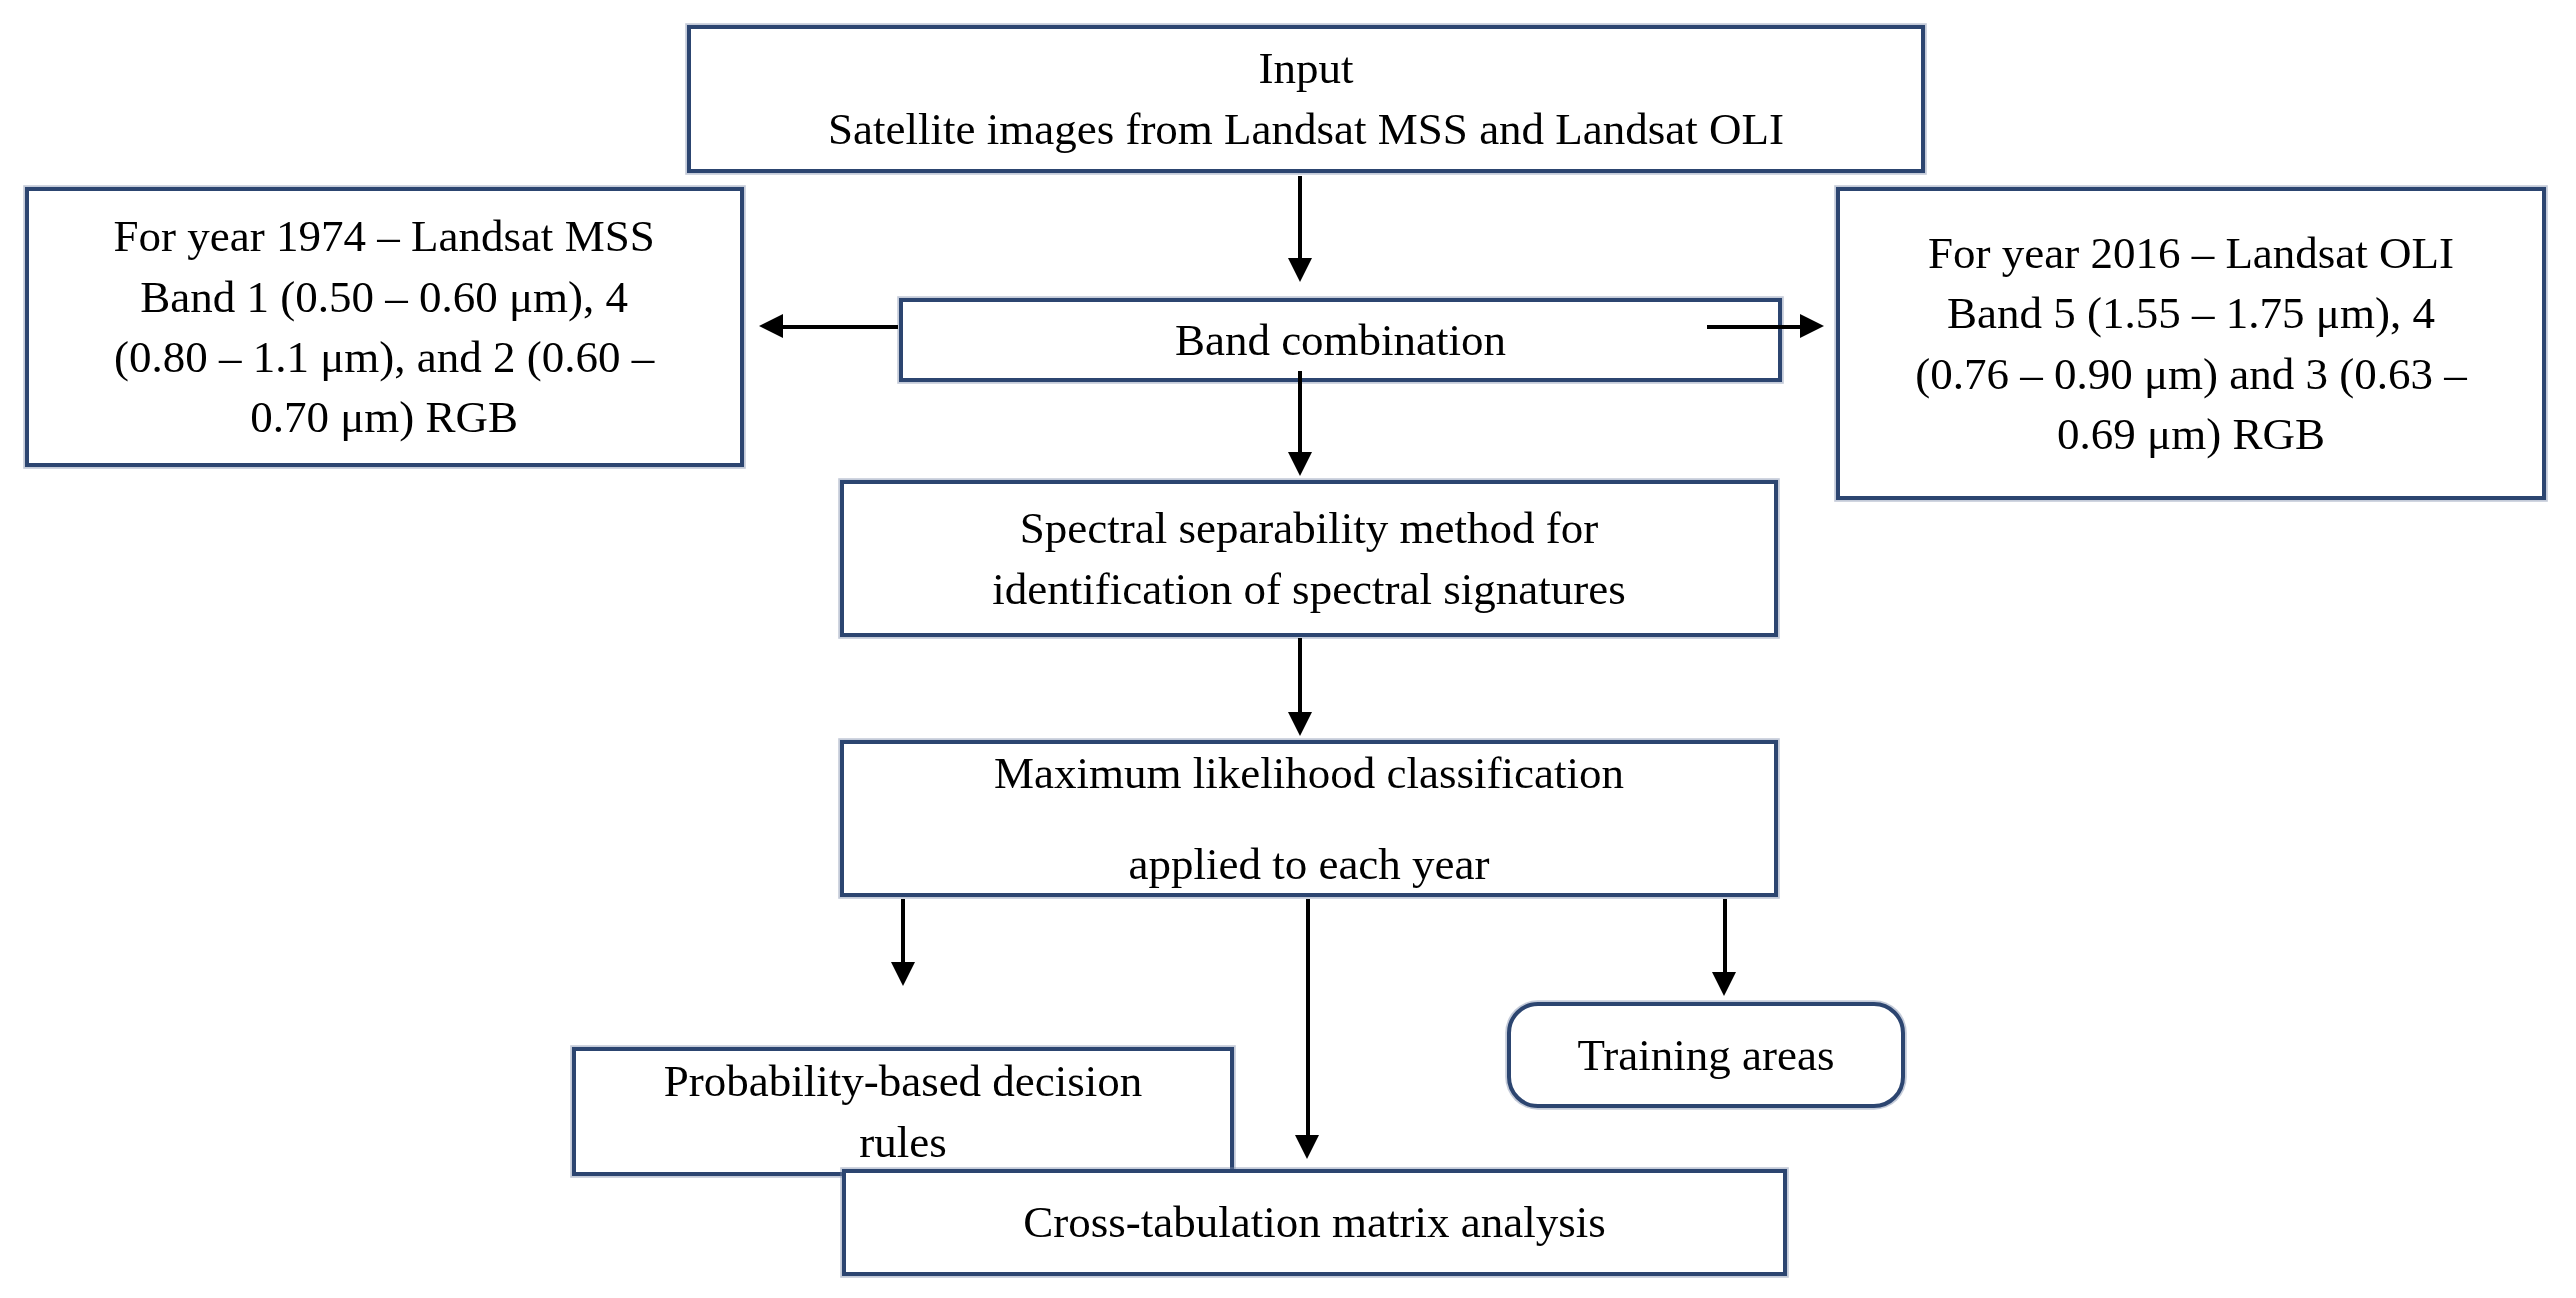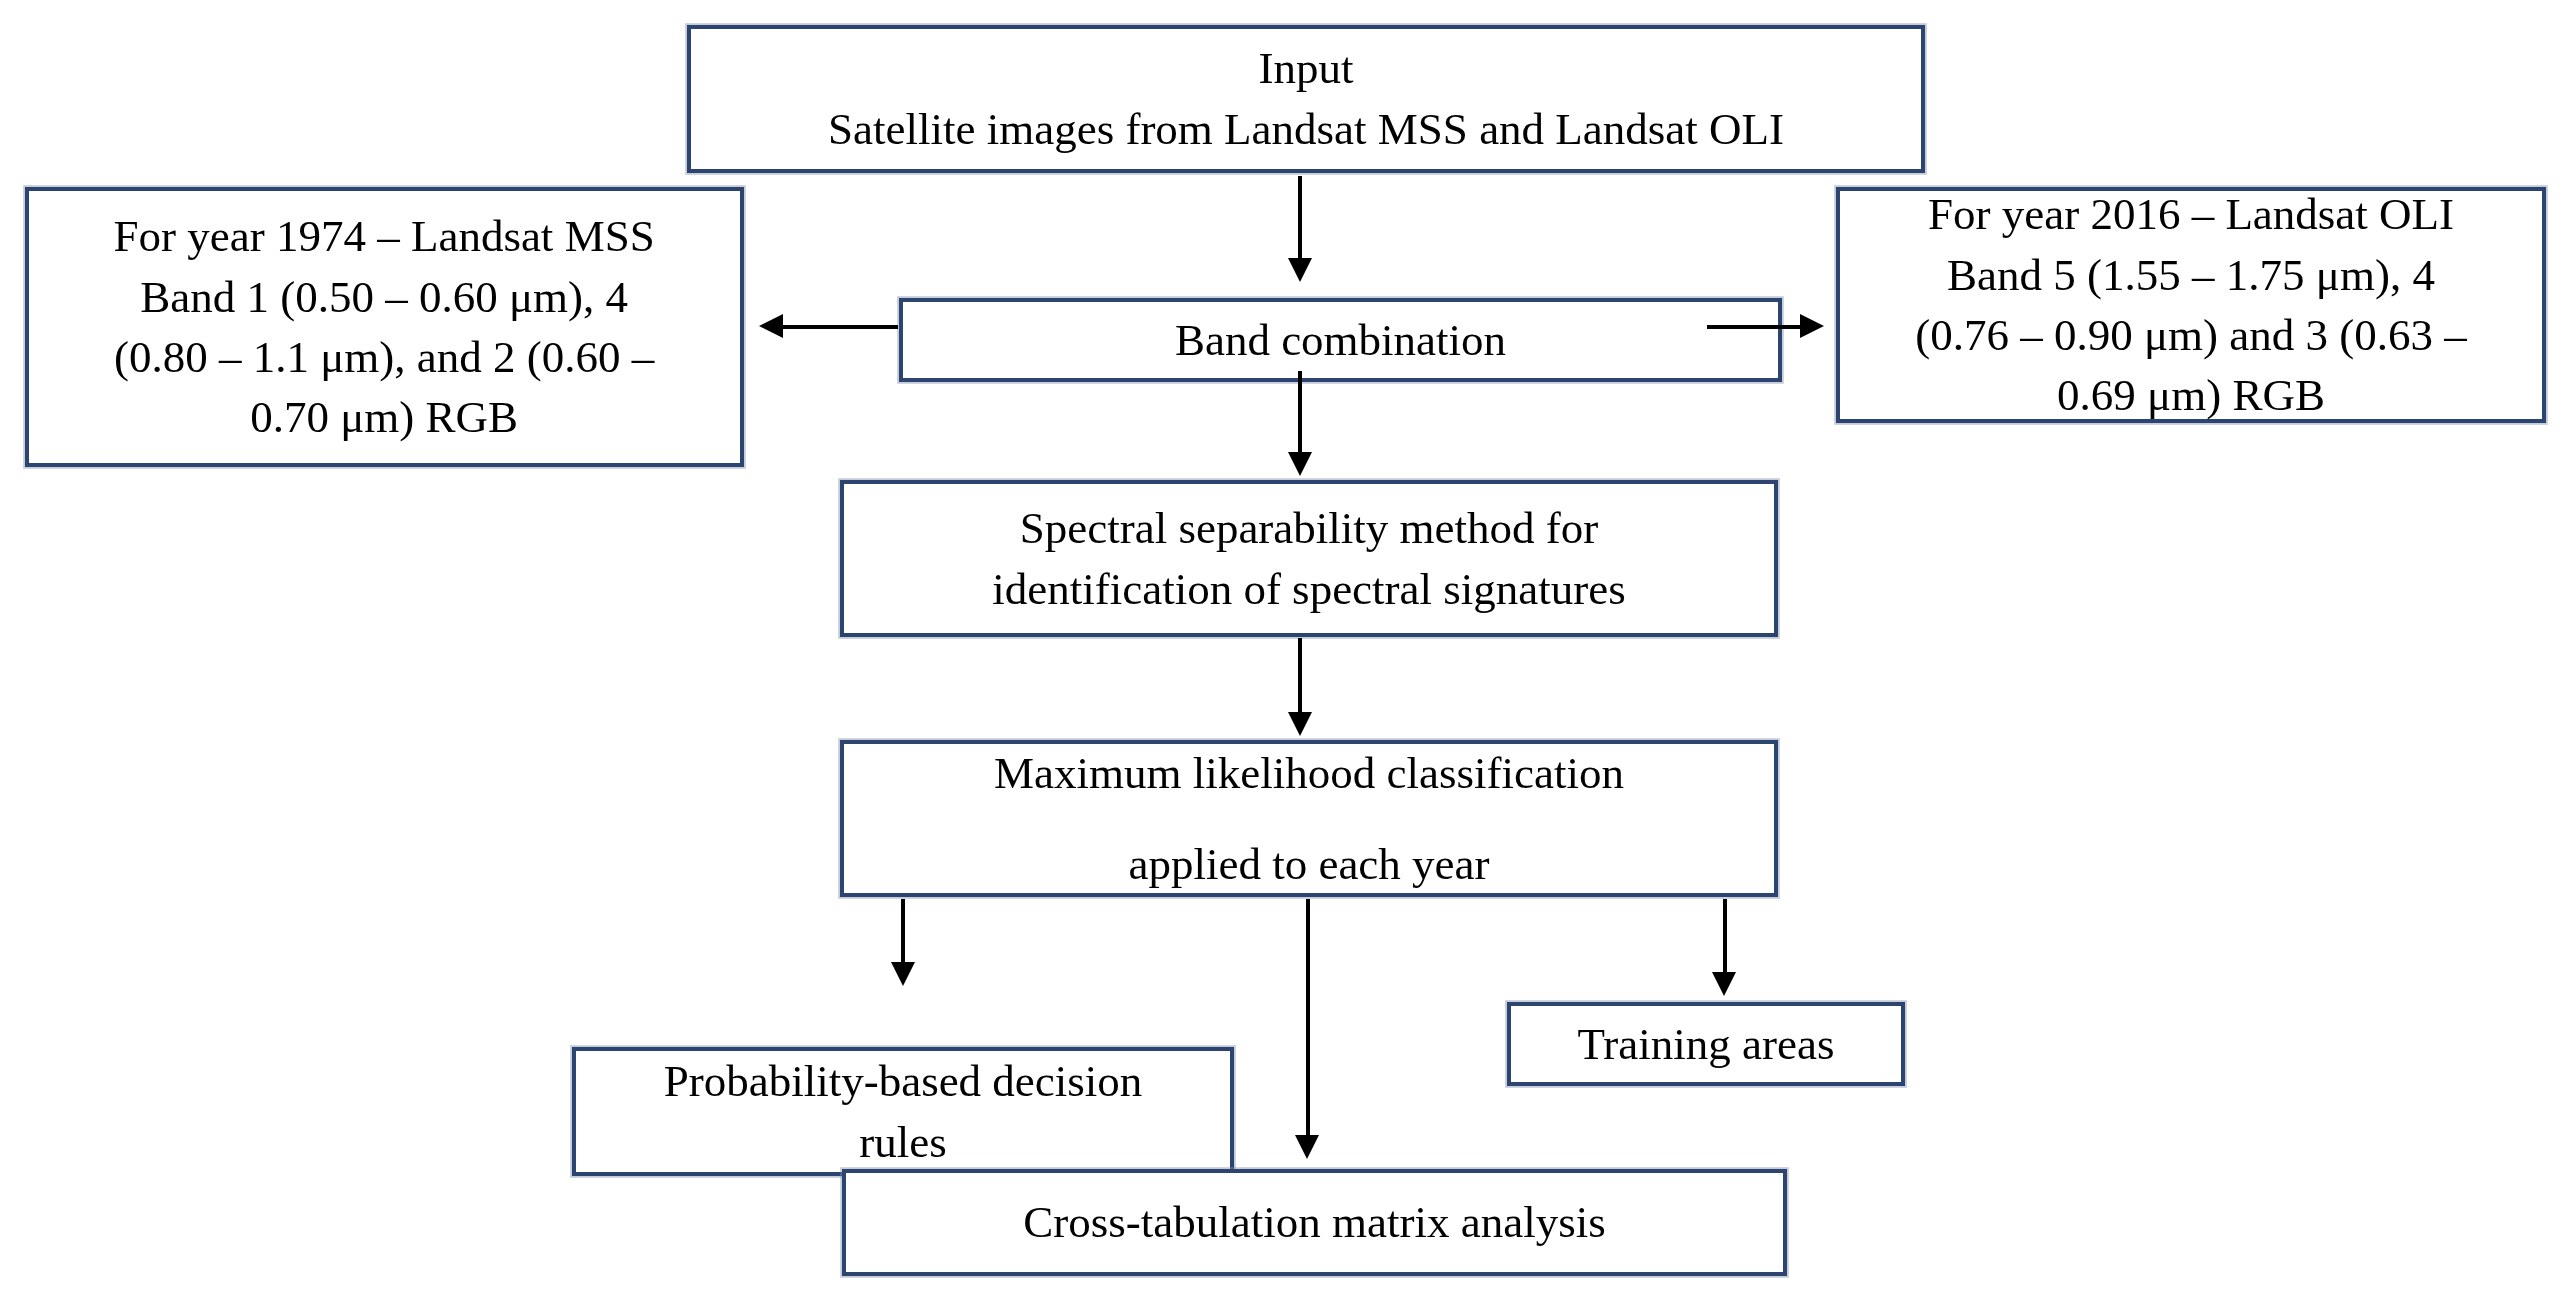--- a/index.html
+++ b/index.html
@@ -77,21 +77,21 @@
     <span>Satellite images from Landsat MSS and Landsat OLI</span>
   </div>
 
   <div class="node" style="left:24.6px; top:187px; width:719px; height:280px;">
     <span>For year 1974 – Landsat MSS</span>
     <span>Band 1 (0.50 – 0.60 μm), 4</span>
     <span>(0.80 – 1.1 μm), and 2 (0.60 –</span>
     <span>0.70 μm) RGB</span>
   </div>
 
-  <div class="node" style="left:1836px; top:187px; width:710px; height:236px;">
+  <div class="node" style="left:1836px; top:187px; width:710px; height:313px;">
     <span>For year 2016 – Landsat OLI</span>
     <span>Band 5 (1.55 – 1.75 μm), 4</span>
     <span>(0.76 – 0.90 μm) and 3 (0.63 –</span>
     <span>0.69 μm) RGB</span>
   </div>
 
   <div class="node" style="left:899px; top:298px; width:883px; height:84px;">
     <span>Band combination</span>
   </div>
 
@@ -103,21 +103,21 @@
   <div class="node" style="left:840px; top:740px; width:938px; height:157px;gap:30px;">
     <span>Maximum likelihood classification</span>
     <span>applied to each year</span>
   </div>
 
   <div class="node" style="left:572px; top:1047px; width:662px; height:129px;">
     <span>Probability-based decision</span>
     <span>rules</span>
   </div>
 
-  <div class="node" style="left:1507px; top:1002px; width:398px; height:84px;">
+  <div class="node" style="left:1507px; top:1002px; width:398px; height:106px;border-radius:31px;">
     <span>Training areas</span>
   </div>
 
   <div class="node" style="left:842px; top:1169px; width:945px; height:107px;">
     <span>Cross-tabulation matrix analysis</span>
   </div>
 
   <div class="vline" style="left:1298px; top:176px; height:84px;"></div>
   <div class="head-down" style="left:1288px; top:258px;"></div>
 

